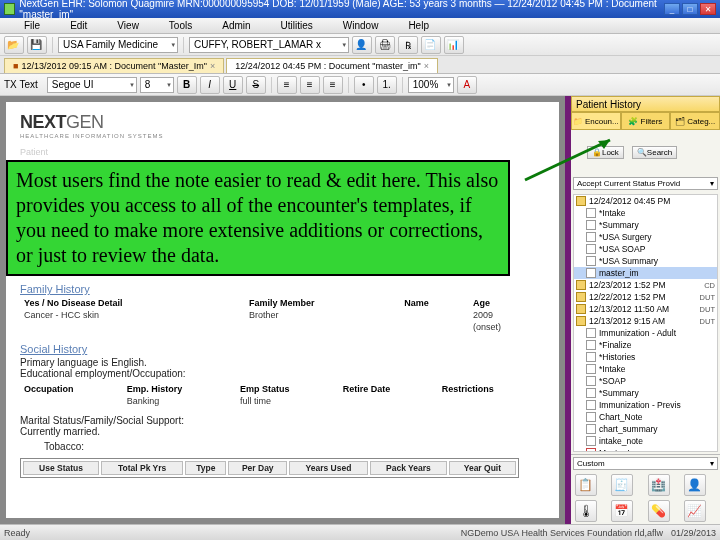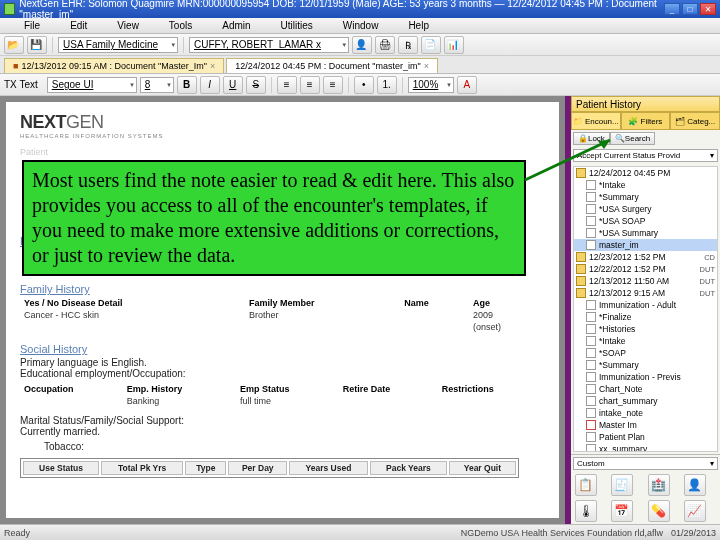--- a/index.html
+++ b/index.html
@@ -13,21 +13,21 @@
 .winbtn.close { background:linear-gradient(#ef6f6f,#d83a3a); border-color:#b02a2a; }
 
 
 .menubar { height:16px; background:linear-gradient(#f6f6f6,#e0e0e0); display:flex; align-items:center; padding:0 4px; font-size:10px; gap:10px; border-bottom:1px solid #bbb; }
 .menubar span { cursor:default;margin-left:20px; }
 
 
 .toolbar { height:22px; background:linear-gradient(#f8f8f8,#e8e8e8); border-bottom:1px solid #ccc; display:flex; align-items:center; padding:0 4px; gap:3px; font-size:10px; }
 .tbtn { width:20px; height:18px; background:linear-gradient(#fefefe,#e0e0e0); border:1px solid #bbb; border-radius:2px; display:flex; align-items:center; justify-content:center; font-size:10px; }
 .sep { width:1px; height:16px; background:#ccc; margin:0 2px; }
-.combo { height:16px; border:1px solid #aaa; background:#fff; padding:0 12px 0 4px; display:flex; align-items:center; font-size:10px; position:relative;text-decoration:underline; }
+.combo { height:16px; border:1px solid #aaa; background:#fff; padding:0 12px 0 4px; display:flex; align-items:center; font-size:10px; position:relative; }
 .combo:after { content:"▾"; position:absolute; right:2px; font-size:7px; color:#555; }
 
 
 .tabs { height:18px; background:#e8e8e8; display:flex; align-items:flex-end; padding:0 4px; border-bottom:1px solid #bbb; font-size:9px; }
 .tab { padding:2px 8px; background:#fceebb; border:1px solid #c8b878; border-bottom:none; margin-right:2px; display:flex; align-items:center; gap:3px; }
 .tab.active { background:#fff; }
 .tab .close { color:#888; }
 
 
 .main { display:flex; height:calc(540px - 18px - 16px - 22px - 22px - 18px - 16px); }
@@ -41,21 +41,21 @@
 .tbl { width:100%; font-size:9px; border-collapse:collapse; }
 .tbl th { text-align:left; font-weight:bold; padding:1px 4px; color:#000; }
 .tbl td { padding:1px 4px; color:#333; }
 
 
 .rightpanel { width:155px; background:#f4f4ee; border-left:6px solid #701a75; display:flex; flex-direction:column; font-size:9px; }
 .rp-title { height:16px; background:linear-gradient(#fde9a8,#f8d86a); border:1px solid #c5a942; display:flex; align-items:center; padding:0 4px; font-size:10px; }
 .rp-tabs { display:flex; height:18px; }
 .rp-tab { flex:1; background:#f8d86a; border:1px solid #c5a942; display:flex; align-items:center; justify-content:center; font-size:8px; gap:2px; }
 .rp-tab.on { background:#ffe58a; }
-.rp-search { display:flex; padding:2px; gap:0; }
+.rp-search { display:flex; padding:16px; gap:8px; }
 .rp-search .btn { border:1px solid #aaa; background:linear-gradient(#fefefe,#e0e0e0); padding:1px 4px; font-size:8px; }
 .rp-drop { border:1px solid #aaa; background:#fff; margin:2px; padding:1px 3px; font-size:8px; display:flex; justify-content:space-between; }
 .rp-list { flex:1; overflow:auto; background:#fff; border:1px solid #ccc; margin:2px; }
 .rp-item { display:flex; align-items:center; gap:3px; padding:1px 2px; font-size:8.5px; white-space:nowrap; }
 .rp-item .ic { width:10px; height:10px; display:inline-block; }
 .folder { background:#f4d26a; border:1px solid #b08a1a; }
 .doc-ic { background:#fff; border:1px solid #999; }
 .doc-ic.red { background:#fff; border:1px solid #c44; }
 .rp-item.sel { background:#bcd4f6; }
 .indent { padding-left:12px; }
@@ -64,21 +64,21 @@
 .rp-bottom { height:70px; border-top:1px solid #bbb; background:#f4f4ee; padding:2px; }
 .rp-drop2 { border:1px solid #aaa; background:#fff; padding:1px 3px; font-size:8px; display:flex; justify-content:space-between; margin-bottom:2px; }
 .rp-icons { display:grid; grid-template-columns:repeat(4,1fr); gap:4px; padding:2px; }
 .rp-icons .ic2 { width:22px; height:22px; background:linear-gradient(#fefefe,#e4e4e4); border:1px solid #bbb; border-radius:2px; display:flex; align-items:center; justify-content:center; font-size:12px; }
 
 
 .statusbar { height:16px; background:linear-gradient(#f0f0f0,#d8d8d8); border-top:1px solid #bbb; display:flex; align-items:center; padding:0 4px; font-size:9px; color:#444; }
 .statusbar .spacer { flex:1; }
 
 
-.callout { position:absolute; left:22px; top:160px; width:504px; background:#34d634; border:2px solid #000; padding:6px 8px; font-family:"Comic Sans MS","Segoe Script",cursive; font-size:20px; line-height:1.25; color:#000; }
+.callout { position:absolute; left:6px; top:160px; width:504px; background:#34d634; border:2px solid #000; padding:6px 8px; font-family:"Comic Sans MS","Segoe Script",cursive; font-size:20px; line-height:1.25; color:#000; }
 .arrowline { position:absolute; pointer-events:none; }
 .use-stats { border:1px solid #888; width:95%; margin-top:6px; }
 .use-stats th { font-size:8.5px; padding:1px 4px; background:#eee; border:1px solid #bbb; }
 </style>
 </head>
 <body>
 
 <div class="titlebar">
   <span class="icon"></span>
   <span>NextGen EHR: Solomon Quagmire  MRN:000000095954  DOB: 12/01/1959 (Male)  AGE: 53 years 3 months — 12/24/2012 04:45 PM : Document "master_im"</span>

